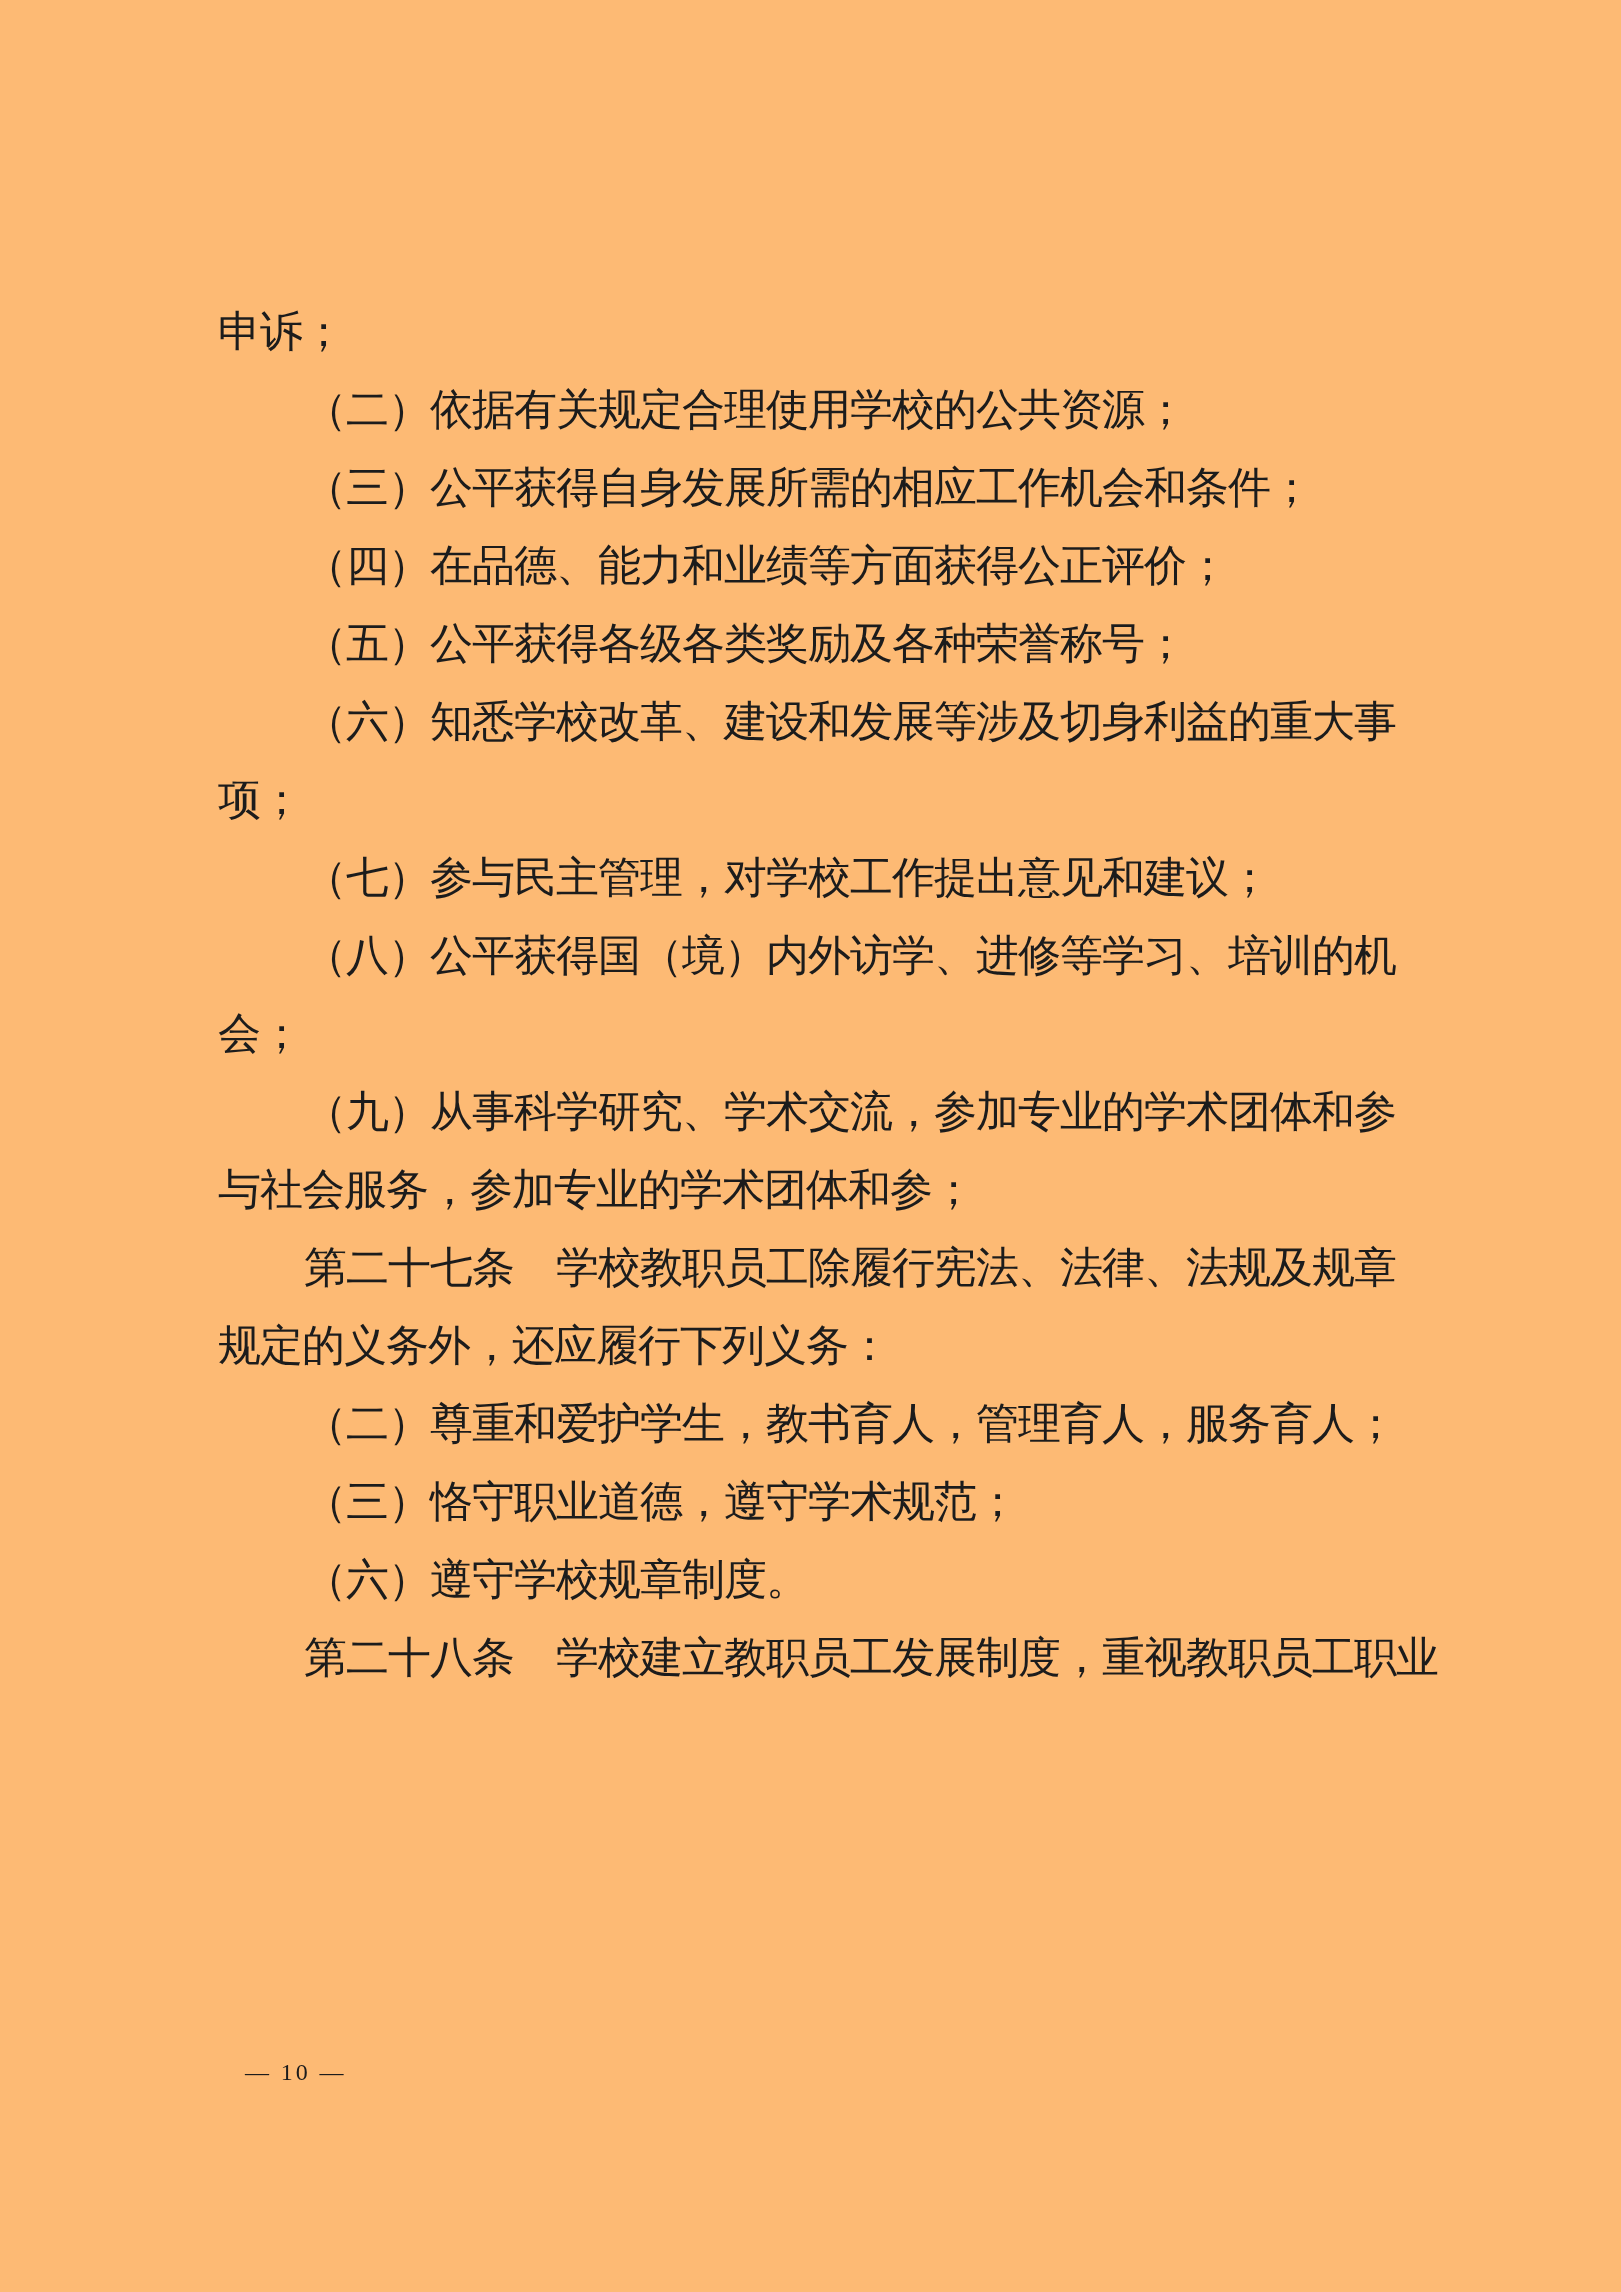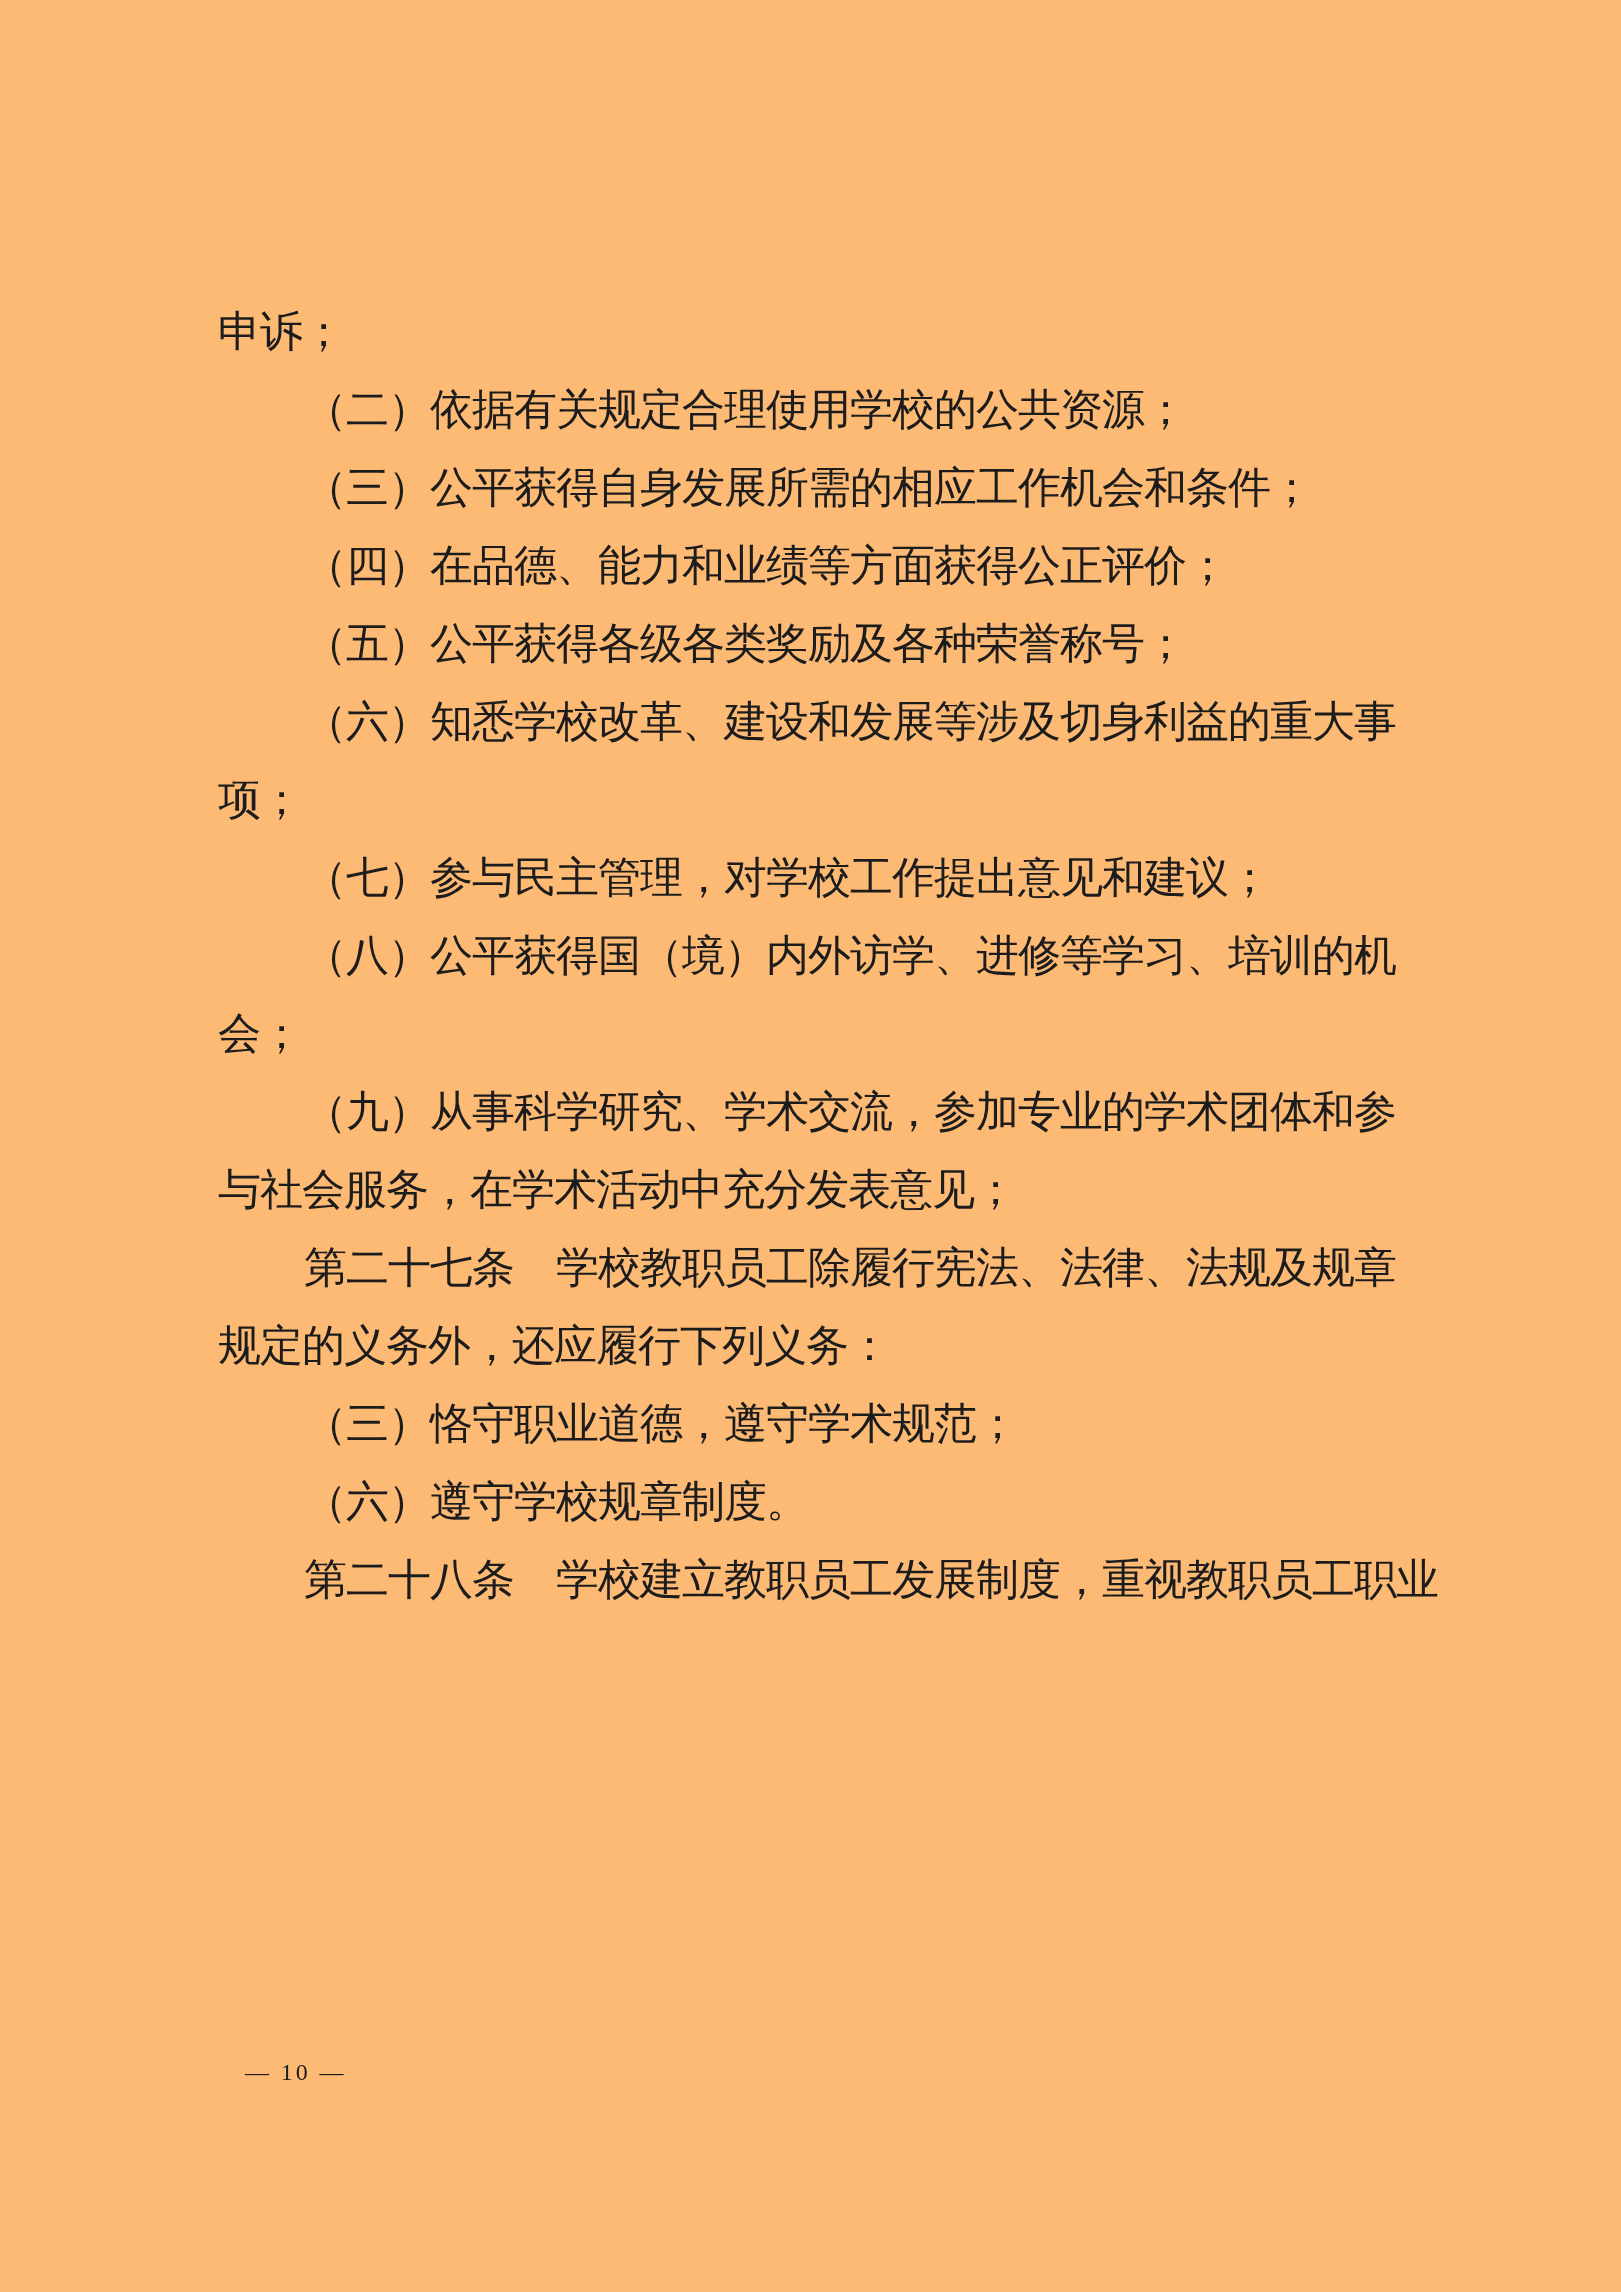--- a/index.html
+++ b/index.html
@@ -51,23 +51,24 @@
     <div class="line indent">（二）依据有关规定合理使用学校的公共资源；</div>
     <div class="line indent">（三）公平获得自身发展所需的相应工作机会和条件；</div>
     <div class="line indent">（四）在品德、能力和业绩等方面获得公正评价；</div>
     <div class="line indent">（五）公平获得各级各类奖励及各种荣誉称号；</div>
     <div class="line indent">（六）知悉学校改革、建设和发展等涉及切身利益的重大事</div>
     <div class="line">项；</div>
     <div class="line indent">（七）参与民主管理，对学校工作提出意见和建议；</div>
     <div class="line indent">（八）公平获得国（境）内外访学、进修等学习、培训的机</div>
     <div class="line">会；</div>
     <div class="line indent">（九）从事科学研究、学术交流，参加专业的学术团体和参</div>
-    <div class="line">与社会服务，在学术活动中充分发表意见；</div>
+    <div class="line">与社会服务，参加专业的学术团体和参；</div>
     <div class="line indent">第二十七条　学校教职员工除履行宪法、法律、法规及规章</div>
     <div class="line">规定的义务外，还应履行下列义务：</div>
+    <div class="line indent">（二）尊重和爱护学生，教书育人，管理育人，服务育人；</div>
     <div class="line indent">（三）恪守职业道德，遵守学术规范；</div>
     <div class="line indent">（六）遵守学校规章制度。</div>
     <div class="line indent">第二十八条　学校建立教职员工发展制度，重视教职员工职业</div>
   </div>
 
   <div class="page-number">— 10 —</div>
 </div>
 
 
 </body></html>

